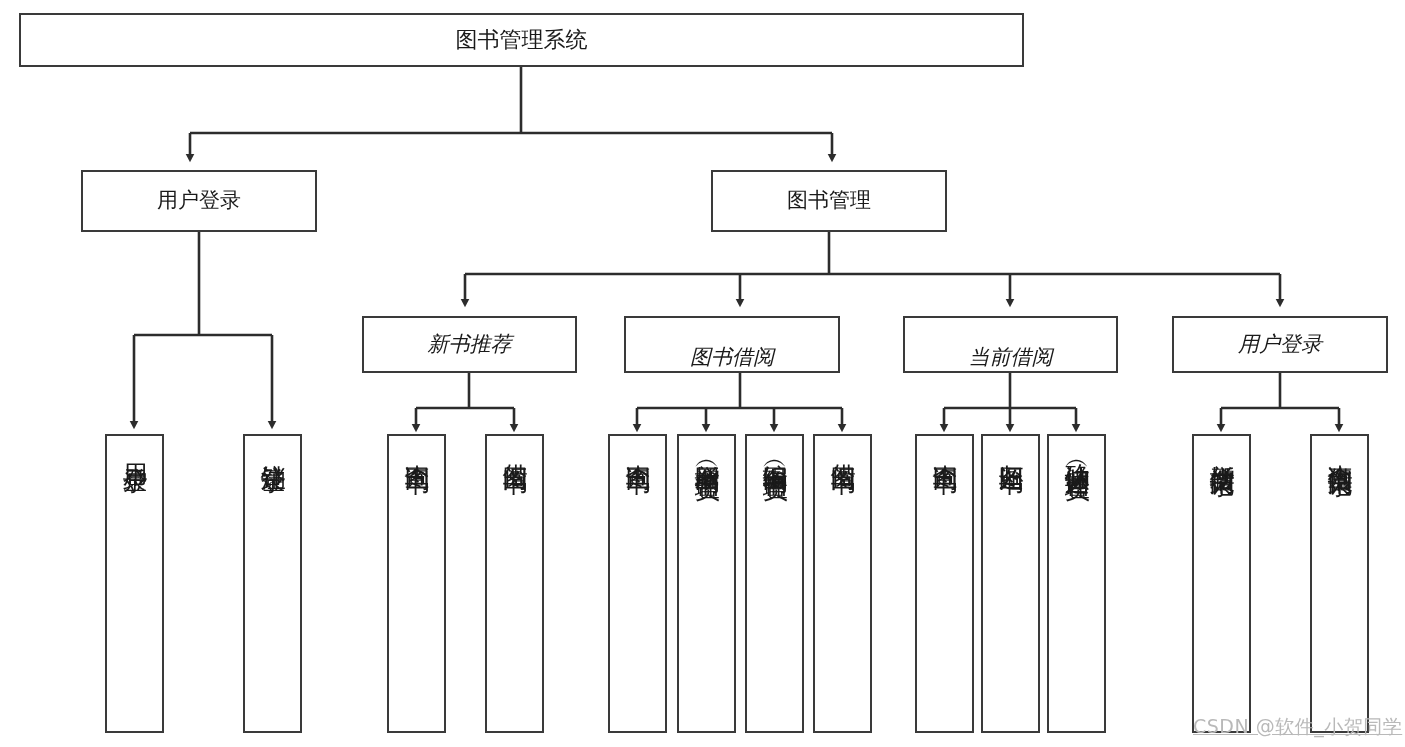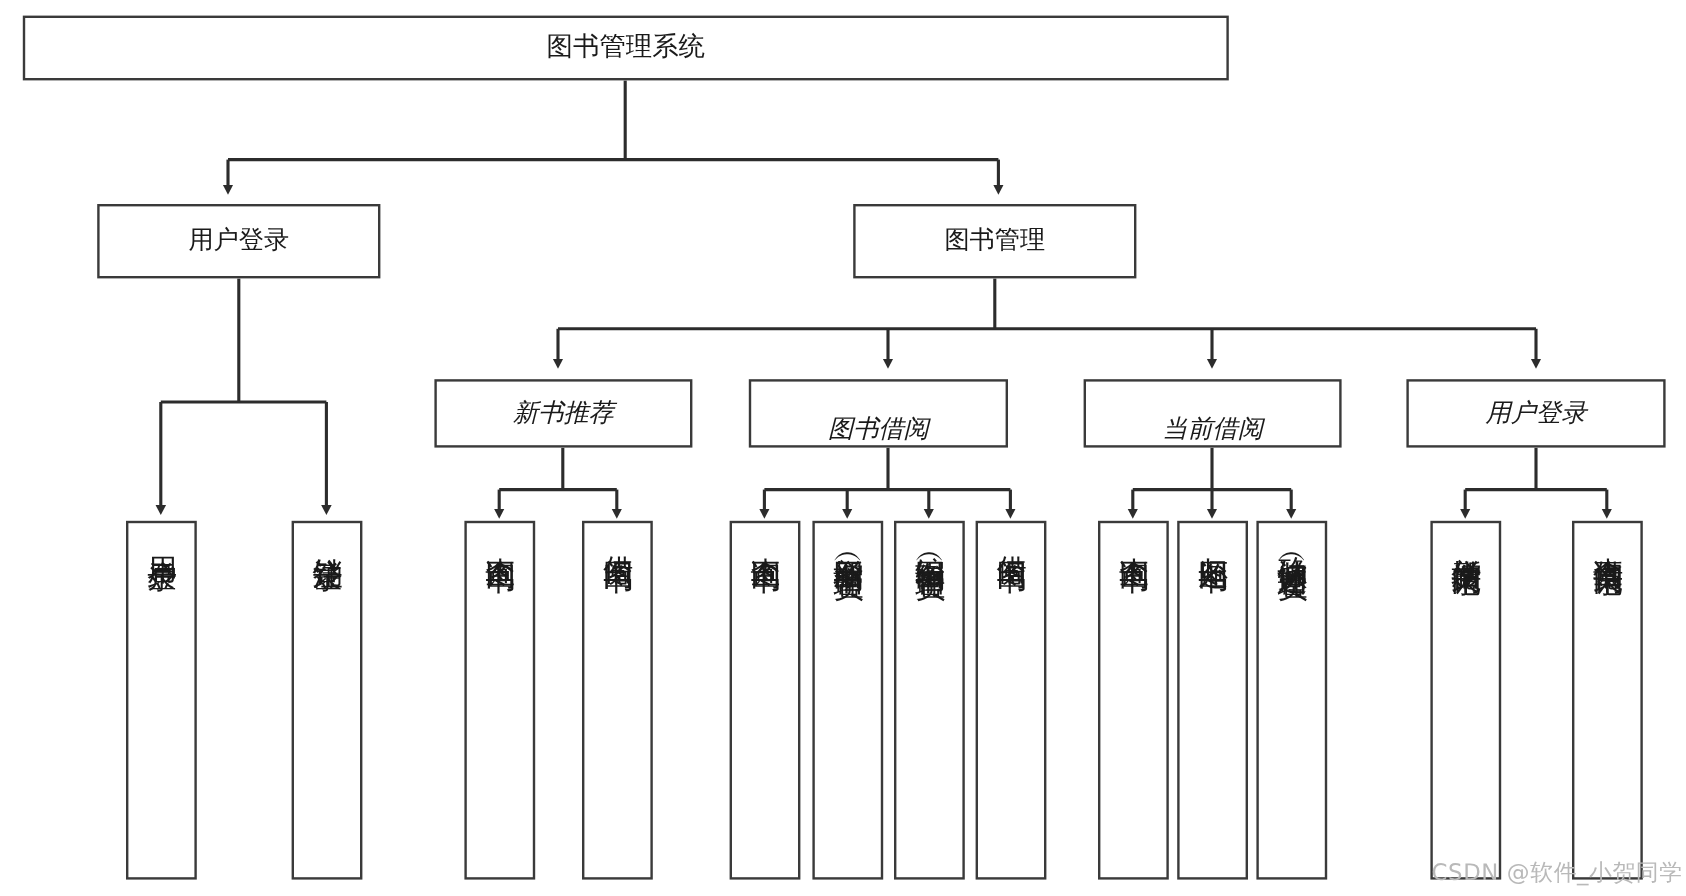--- a/index.html
+++ b/index.html
@@ -51,20 +51,21 @@
 
   .watermark{
     position:absolute;
     left:1193px;
     top:714px;
     font-size:19px;
     color:#b9b9b9;
     letter-spacing:0.5px;
     white-space:nowrap;
     z-index:5;
+    text-decoration:underline;
   }
 </style>
 </head>
 <body>
 
 <div id="canvas">
 
   <svg class="lines" viewBox="0 0 1405 747">
     <defs>
       <marker id="arrow" markerWidth="10" markerHeight="10" refX="4.2" refY="5" orient="auto" markerUnits="userSpaceOnUse">

